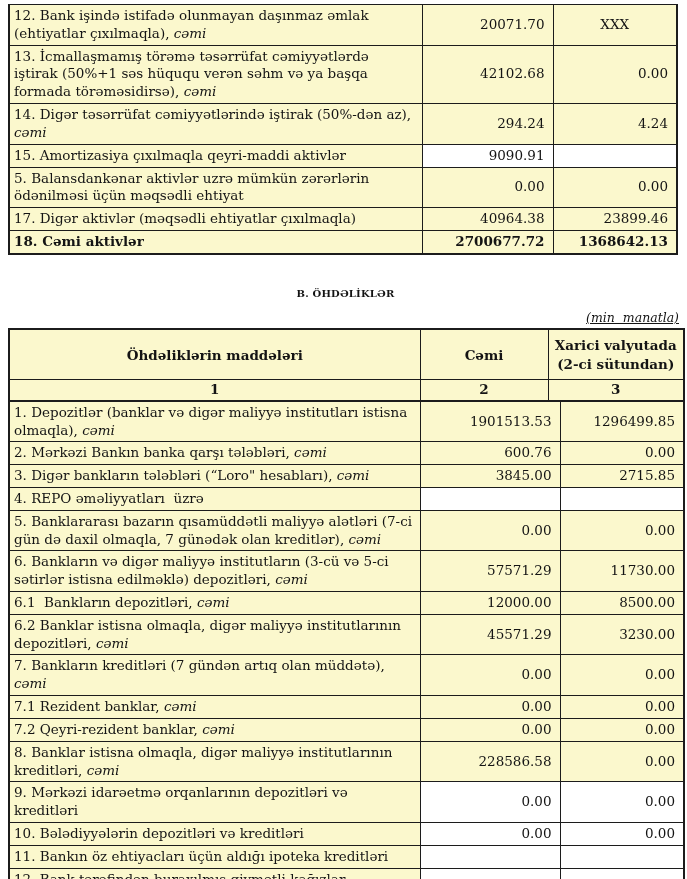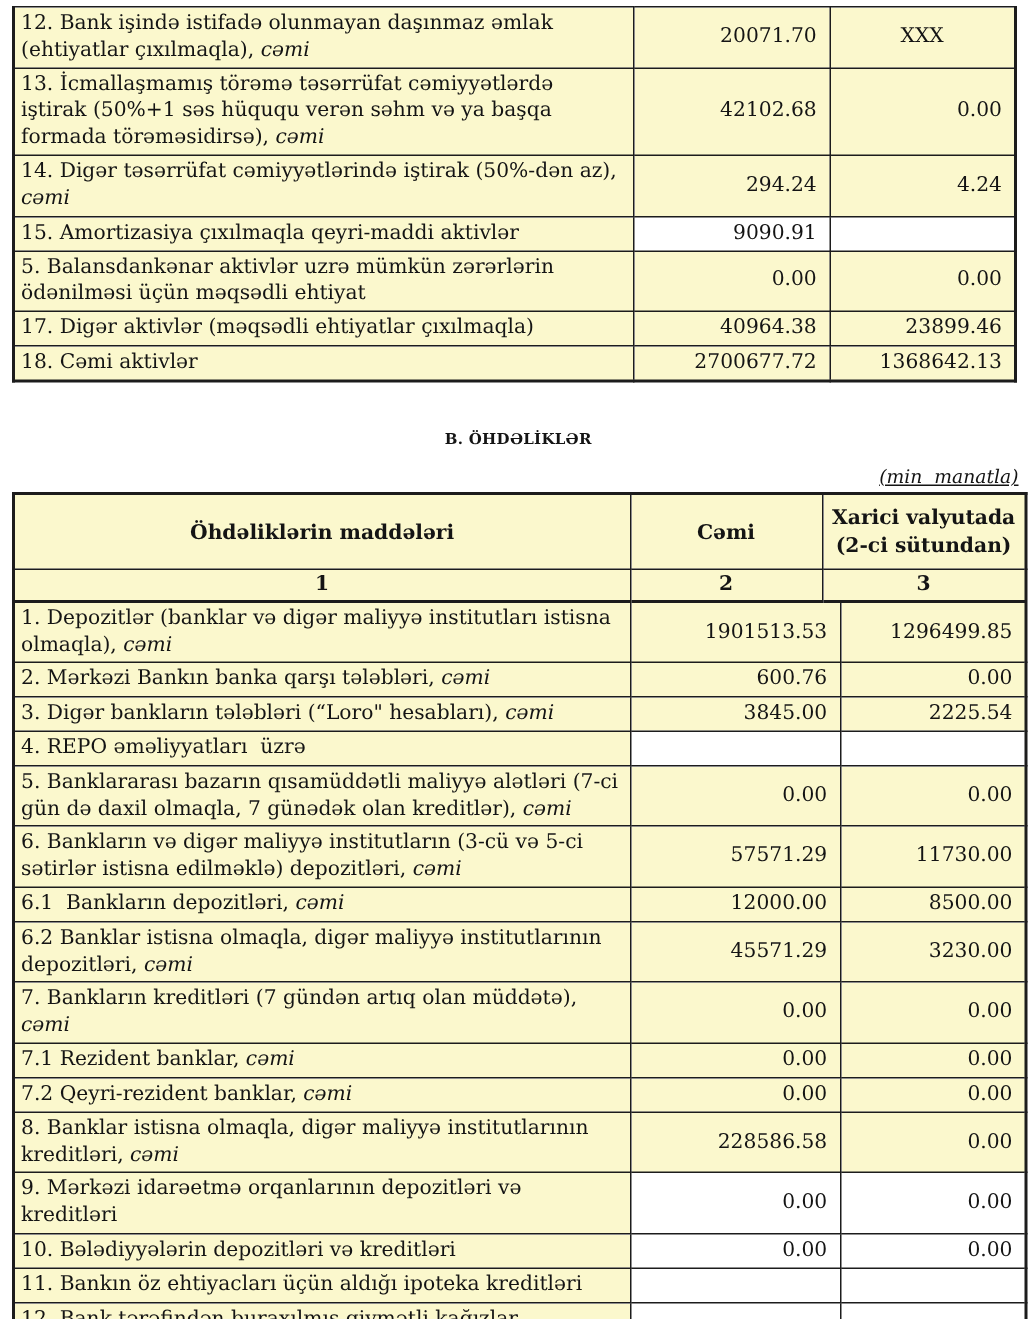--- a/index.html
+++ b/index.html
@@ -34,21 +34,21 @@
   .t2 col.c1{width:411px;}
   .t2 col.c2a{width:128px;}
   .t2 col.c2b{width:12px;}
   .t2 col.c3{width:124px;}
 
   td.lbl{padding:2px 6px 2px 4px;text-align:left;}
   td.val{padding:2px 8px 2px 2px;text-align:right;}
   td.ctr{text-align:center;padding:2px;}
   .y{background:var(--yellow);}
   .w{background:var(--white);}
-  .b{font-weight:normal;}
+  .b{font-weight:bold;}
   .it{font-style:italic;}
   tr.hdr td{font-weight:bold;text-align:center;padding:6px 4px;line-height:1.35;}
   tr.numrow td{font-weight:bold;text-align:center;padding:1px 2px;border-bottom-width:2px;}
   td{height:21px;}
 
   
   .section-heading{
     width:675px;
     text-align:center;
     font-weight:bold;
@@ -146,21 +146,21 @@
           <td class="val y">1296499.85</td>
         </tr>
         <tr>
           <td class="lbl y"><span>2. Mərkəzi Bankın banka qarşı tələbləri, </span><span class="it">cəmi</span></td>
           <td class="val y" colspan="2">600.76</td>
           <td class="val y">0.00</td>
         </tr>
         <tr>
           <td class="lbl y"><span>3. Digər bankların tələbləri (“Loro" hesabları), </span><span class="it">cəmi</span></td>
           <td class="val y" colspan="2">3845.00</td>
-          <td class="val y">2225.54</td>
+          <td class="val y">2715.85</td>
         </tr>
         <tr>
           <td class="lbl y"><span>4. REPO əməliyyatları&nbsp; üzrə</span></td>
           <td class="val w" colspan="2"></td>
           <td class="val w"></td>
         </tr>
         <tr>
           <td class="lbl y"><span>5. Banklararası bazarın qısamüddətli maliyyə alətləri (7-ci gün də daxil olmaqla, 7 günədək olan kreditlər), </span><span class="it">cəmi</span></td>
           <td class="val y" colspan="2">0.00</td>
           <td class="val y">0.00</td>

